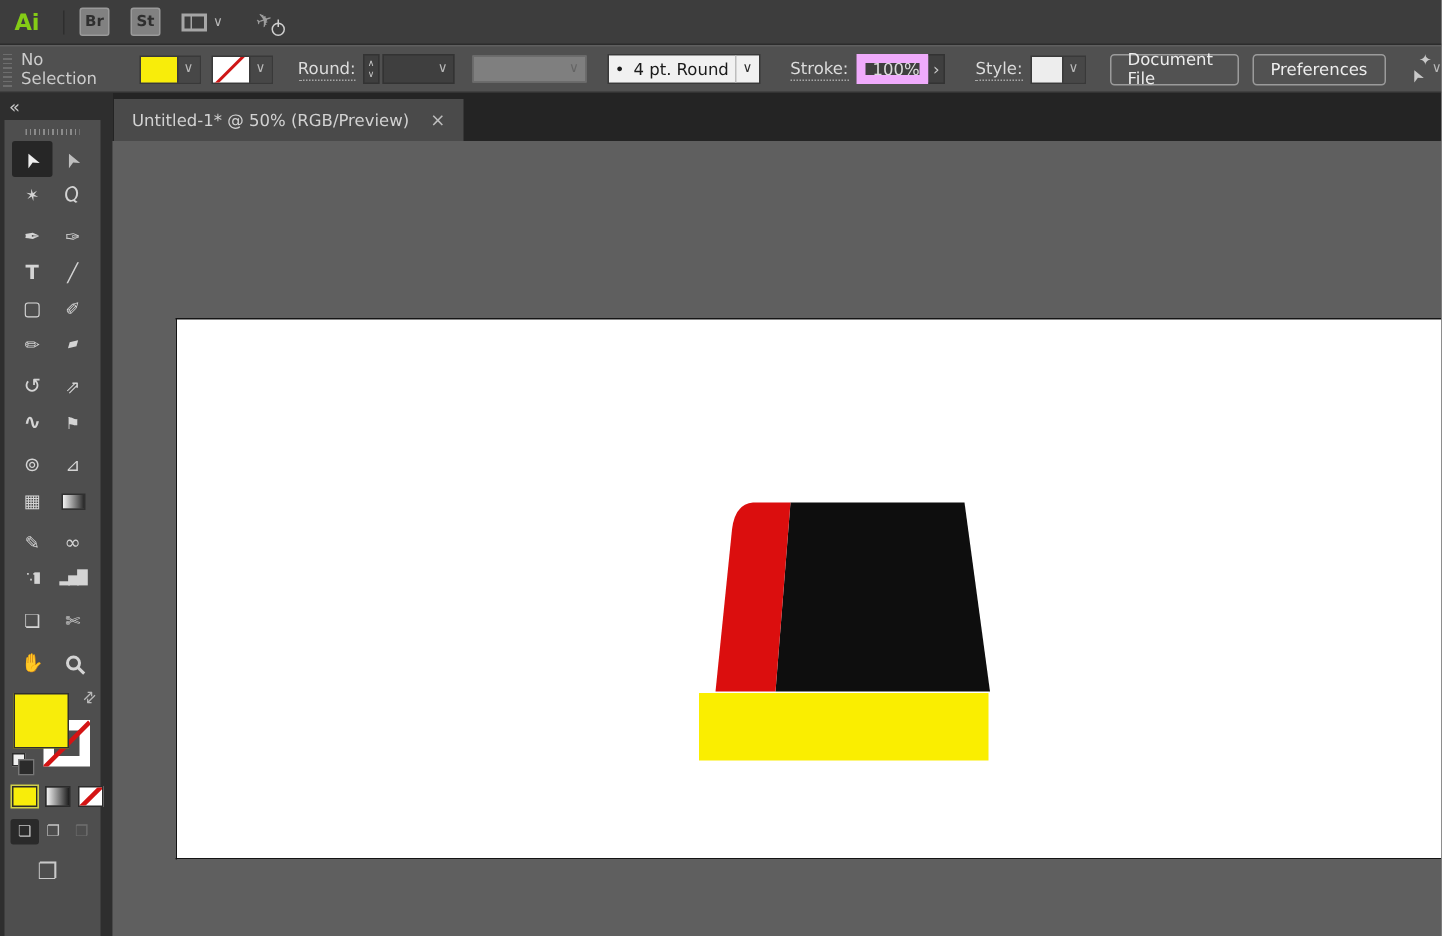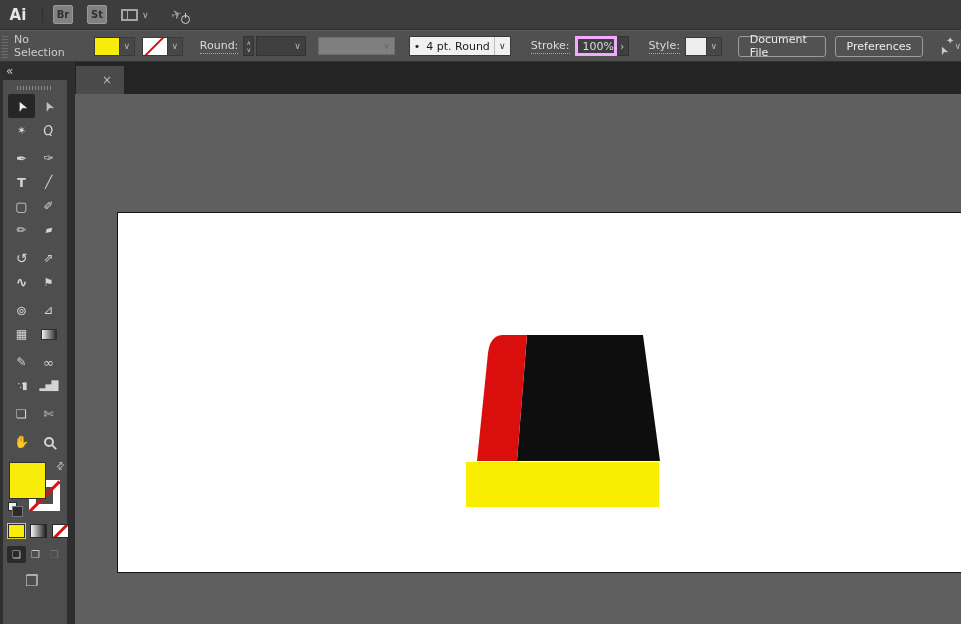--- a/index.html
+++ b/index.html
@@ -3,21 +3,21 @@
 <meta charset="utf-8">
 <style>
   * { margin:0; padding:0; box-sizing:border-box; }
   html,body { width:961px; height:624px; overflow:hidden; }
   body { font-family:"DejaVu Sans", sans-serif; background:#3a3a3a; }
   #app { position:relative; width:961px; height:624px; background:#3a3a3a; overflow:hidden; }
 
   
   .menubar { position:absolute; left:0; top:0; width:961px; height:30px; background:#3d3d3d;
              border-bottom:1px solid #2c2c2c; display:flex; align-items:center; }
-  .ai-logo { width:36px; text-align:center; font-weight:bold; font-size:15px; color:#e5e5e5; }
+  .ai-logo { width:36px; text-align:center; font-weight:bold; font-size:15px; color:#84cc16; }
   .menu-item { padding:0 13px; font-size:12px; color:#d8d8d8; line-height:29px; cursor:default; }
   .mb-sep { width:1px; height:16px; background:#2e2e2e; margin:0 10px 0 6px; }
   .badge { width:20px; height:19px; background:#818181; border:1px solid #9a9a9a; border-radius:2px;
            color:#2f2f2f; font-size:10px; font-weight:bold; display:flex; align-items:center;
            justify-content:center; margin-right:14px; }
   .ws-icon { width:17px; height:12px; background:#a6a6a6; position:relative; margin-right:4px; }
   .ws-icon::after { content:''; position:absolute; left:7px; top:2px; right:2px; bottom:2px; background:#3d3d3d; }
   .ws-icon::before { content:''; position:absolute; left:2px; top:2px; width:4px; bottom:2px; background:#3d3d3d; }
   .chev { font-size:9px; color:#b9b9b9; }
   .gpu { position:relative; margin-left:22px; color:#9d9d9d; font-size:13px; }
@@ -47,21 +47,21 @@
                 align-items:center; justify-content:flex-end; padding-right:4px; margin-right:12px; }
   .dd-disabled { width:94px; height:18px; background:#7f7f7f; border:1px solid #6c6c6c; display:flex;
                  align-items:center; justify-content:flex-end; padding-right:4px; margin-right:14px; }
   .dd-disabled .chev { color:#656565; }
   .combo-white { display:flex; height:20px; margin-right:10px; border:1px solid #393939; }
   .combo-white .val { width:84px; background:#f1f1f1; color:#1b1b1b; display:flex; align-items:center;
                       justify-content:center; gap:6px; }
   .combo-white .chevcell { width:16px; background:#f1f1f1; border-left:1px solid #bdbdbd; display:flex;
                            align-items:center; justify-content:center; }
   .combo-white .chev { color:#2c2c2c; }
-  .field-dark { width:50px; height:20px; background:#3f3f3f; border:3px solid #f0abfc; display:flex;
+  .field-dark { width:50px; height:20px; background:#3f3f3f; border:6px solid #f0abfc; display:flex;
                 align-items:center; padding-left:5px; }
   .arrow-chip { width:14px; height:20px; background:#3f3f3f; border:1px solid #333; border-left:none;
                 display:flex; align-items:center; justify-content:center; color:#c9c9c9; margin-right:10px; }
   .stylegroup { display:flex; align-items:stretch; height:19px; border:1px solid #393939; margin-right:16px; }
   .stylegroup .sw { width:20px; background:#ededed; }
   .stylegroup .chevcell { width:15px; background:#474747; border-left:1px solid #393939; display:flex;
                           align-items:center; justify-content:center; }
   .cb-btn { height:21px; padding:0 11px; border:1px solid #9b9b9b; border-radius:3px; background:#525252;
             color:#ededed; font-size:11px; display:flex; align-items:center; margin-right:9px; cursor:default; }
   .sel-sim { position:relative; width:20px; height:18px; margin-left:6px; }
@@ -227,20 +227,21 @@
 
     <div class="sel-sim">
       <span class="star">✦</span>
       <span class="cur">➤</span>
     </div>
     <span class="chev">∨</span>
   </div>
 
   <div class="tabbar">
     <div class="tab">
+      <span class="title">Untitled-1* @ 50% (RGB/Preview)</span>
       <span class="close">×</span>
     </div>
   </div>
 
   <div class="dock">
     <div class="collapse">«</div>
     <div class="panel">
       <div class="grip"></div>
       <div class="tools" id="tools-grid">
           <div class="tool t-selection-tool sel">

